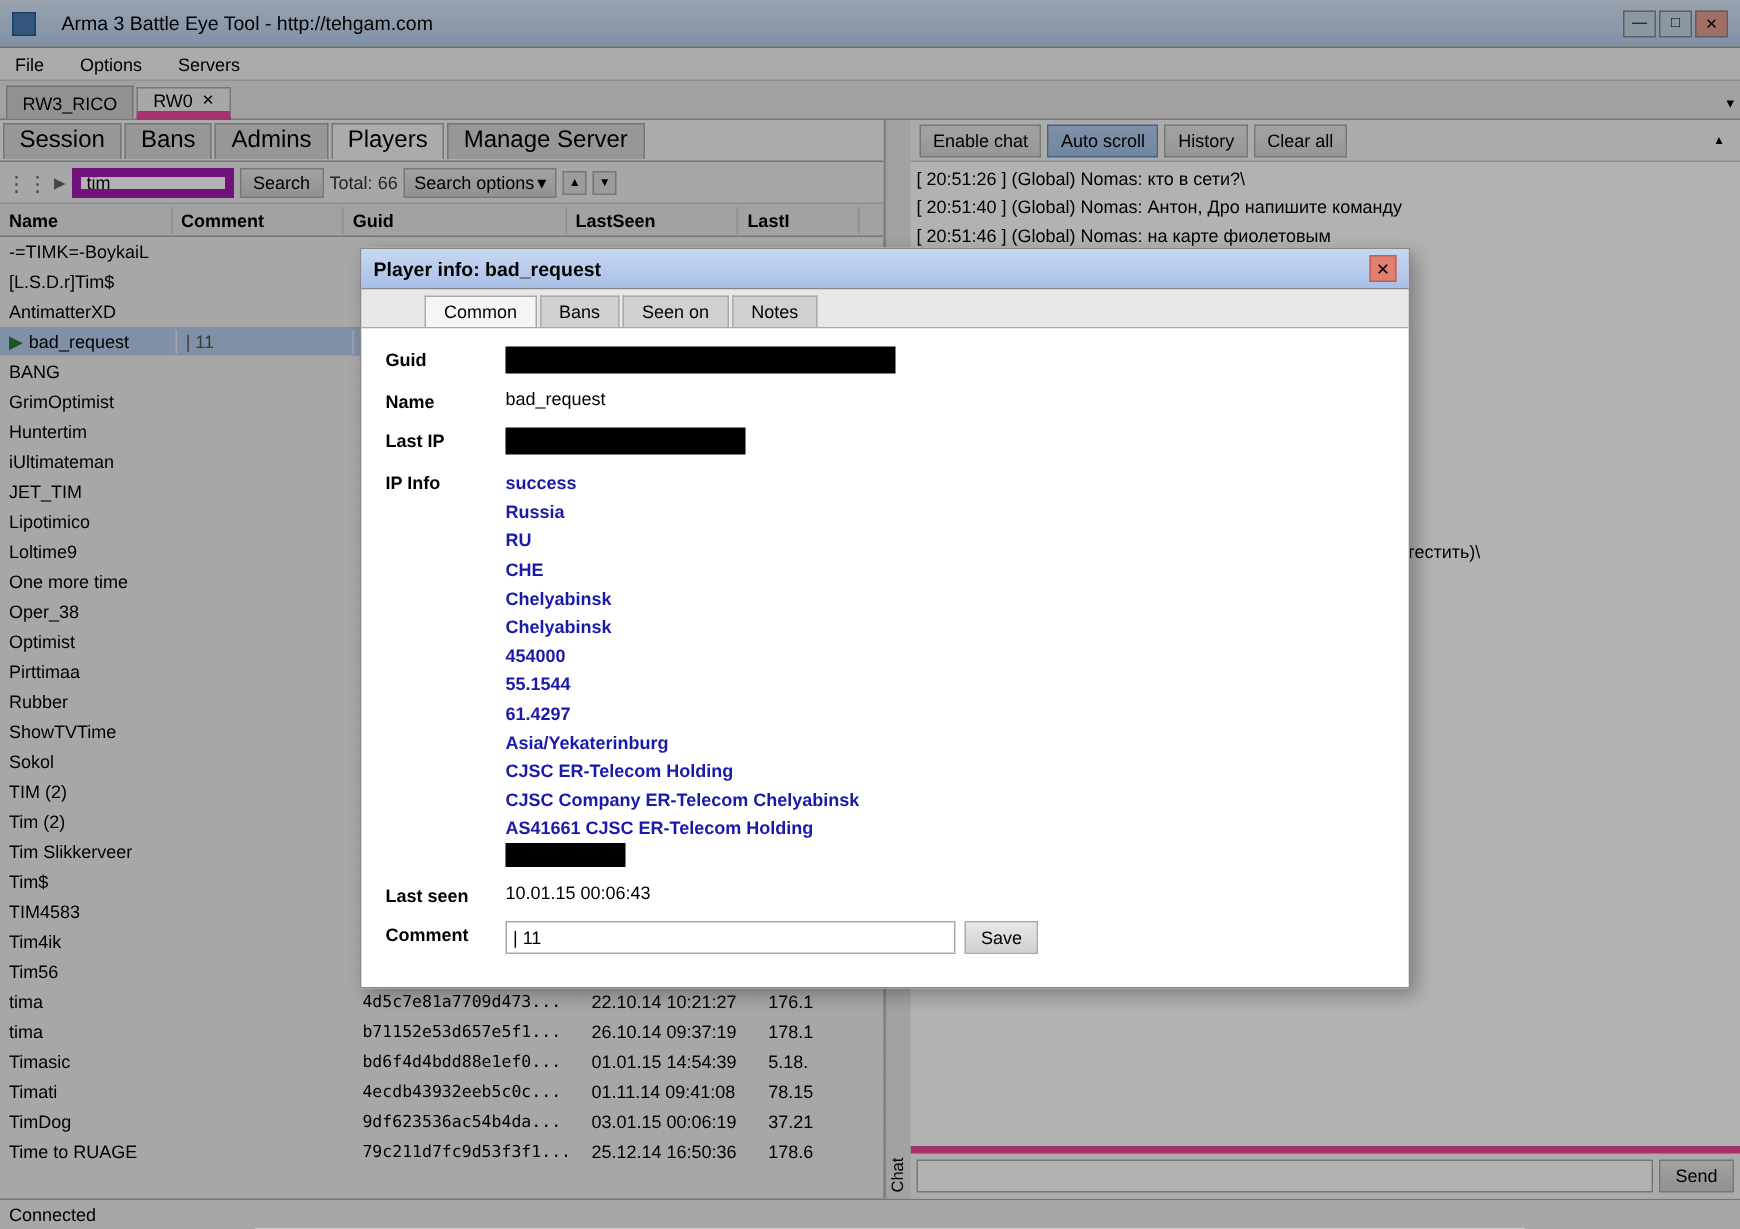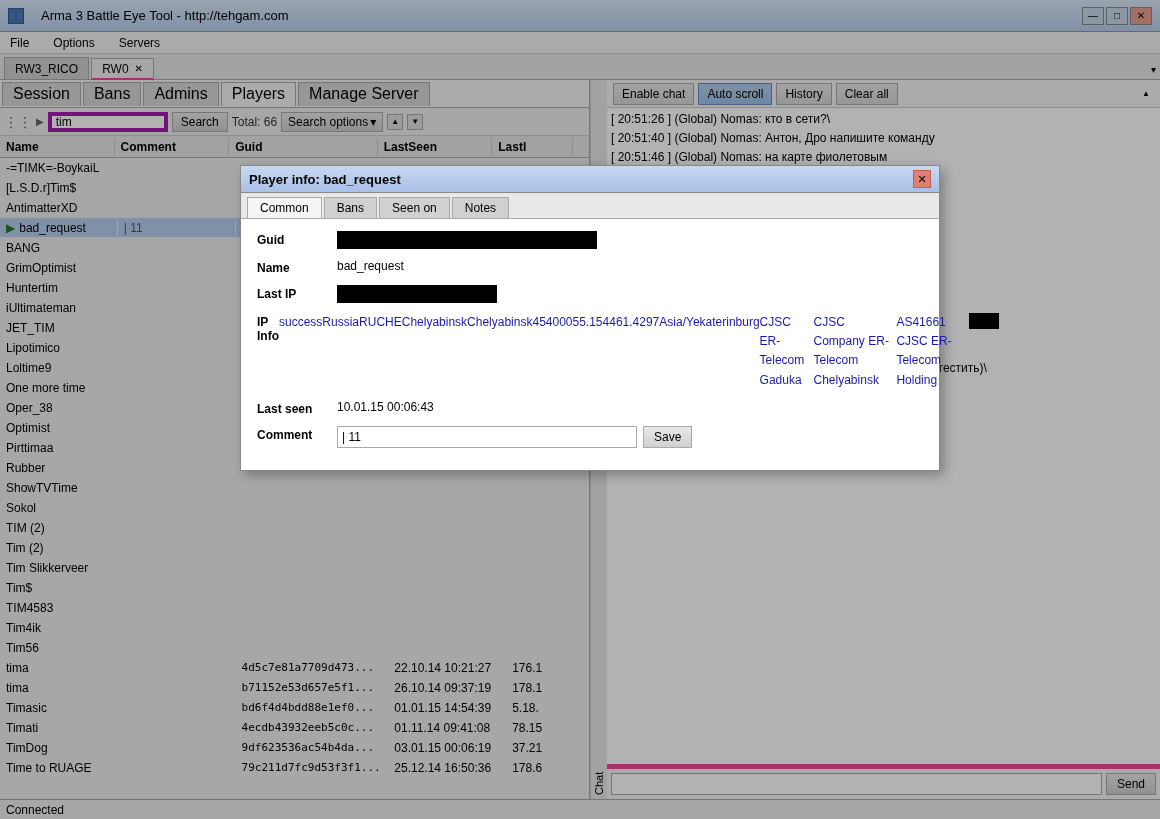--- a/index.html
+++ b/index.html
@@ -14,40 +14,40 @@
     .tb-btn { width: 22px; height: 18px; background: #c8d8e8; border: 1px solid #888; display: flex; align-items: center; justify-content: center; font-size: 10px; cursor: pointer; }
     .tb-btn.close { background: #e8a090; }
 
     
     .menu-bar { background: #f5f5f5; height: 22px; display: flex; align-items: center; padding: 0 4px; border-bottom: 1px solid #ccc; gap: 12px; }
     .menu-item { font-size: 12px; padding: 2px 6px; cursor: pointer; }
 
     
     .tab-bar { background: #e8e8e8; height: 26px; display: flex; align-items: flex-end; padding: 0 4px; border-bottom: 1px solid #aaa; position: relative; }
     .tab { height: 22px; padding: 0 10px; display: flex; align-items: center; border: 1px solid #aaa; border-bottom: none; background: #d0d0d0; font-size: 12px; cursor: pointer; margin-right: 2px; }
-    .tab.active { background: #f0f0f0; border-bottom: 2px solid #ec4899; margin-bottom: -1px; }
+    .tab.active { background: #f0f0f0; border-bottom: 6px solid #ec4899; margin-bottom: -1px; }
     .tab-close { margin-left: 6px; font-size: 10px; }
     .tab-arrow { position: absolute; right: 4px; bottom: 4px; font-size: 10px; }
 
     
     .main-container { display: flex; height: calc(819px - 32px - 22px - 26px - 20px); }
 
     
     .left-panel { width: 590px; display: flex; flex-direction: column; border-right: 1px solid #aaa; }
     
     
     .sub-tab-bar { display: flex; align-items: center; background: #f5f5f5; border-bottom: 1px solid #aaa; height: 28px; padding: 0 2px; }
     .sub-tab { padding: 2px 10px; height: 24px; display: flex; align-items: center; border: 1px solid #aaa; border-bottom: none; background: #d8d8d8; font-size: 16px; cursor: pointer; margin-right: 2px; }
     .sub-tab.active { background: #f5f5f5; }
 
     
     .search-bar { display: flex; align-items: center; padding: 3px 4px; background: #f0f0f0; border-bottom: 1px solid #ccc; gap: 4px; height: 28px; }
     .search-dots { font-size: 14px; color: #666; }
     .search-arrow { font-size: 10px; color: #666; }
-    .search-input { width: 120px; height: 20px; border: 4px solid #a21caf; padding: 1px 4px; font-size: 12px; }
+    .search-input { width: 108px; height: 20px; border: 6px solid #a21caf; padding: 1px 4px; font-size: 12px; }
     .search-btn { height: 20px; padding: 0 8px; background: linear-gradient(to bottom, #e8e8e8, #d0d0d0); border: 1px solid #aaa; font-size: 12px; cursor: pointer; }
     .total-label { font-size: 12px; color: #333; }
     .search-options-btn { height: 20px; padding: 0 6px; background: linear-gradient(to bottom, #e8e8e8, #d0d0d0); border: 1px solid #aaa; font-size: 12px; cursor: pointer; display: flex; align-items: center; gap: 2px; }
     .scroll-btn { width: 16px; height: 16px; background: #e0e0e0; border: 1px solid #aaa; display: flex; align-items: center; justify-content: center; font-size: 8px; cursor: pointer; }
 
     
     .player-table-container { flex: 1; overflow: hidden; display: flex; flex-direction: column; }
     .table-header { display: flex; background: #e8e8e8; border-bottom: 1px solid #aaa; height: 22px; align-items: center; }
     .th { padding: 2px 6px; font-size: 12px; font-weight: bold; border-right: 1px solid #ccc; flex: 1; overflow: hidden; white-space: nowrap; }
     .th-name { flex: 1.5; }
@@ -88,29 +88,29 @@
     .chat-side-label { writing-mode: vertical-rl; text-orientation: mixed; transform: rotate(180deg); font-size: 11px; padding: 4px 2px; background: #e8e8e8; border-right: 1px solid #ccc; cursor: pointer; user-select: none; }
 
     
     .modal-overlay { position: fixed; top: 0; left: 0; width: 100%; height: 100%; background: rgba(0,0,0,0.3); z-index: 100; }
     .modal { position: absolute; top: 165px; left: 240px; width: 700px; background: #f5f5f5; border: 1px solid #888; box-shadow: 4px 4px 12px rgba(0,0,0,0.3); z-index: 101; }
     .modal-title-bar { background: linear-gradient(to bottom, #c8d8f0, #a8c0e8); padding: 4px 8px; display: flex; align-items: center; justify-content: space-between; border-bottom: 1px solid #888; }
     .modal-title { font-size: 13px; font-weight: bold; }
     .modal-close { width: 18px; height: 18px; background: #e08070; border: 1px solid #c06050; display: flex; align-items: center; justify-content: center; font-size: 11px; cursor: pointer; }
     .modal-tabs { display: flex; background: #e8e8e8; padding: 4px 6px 0; border-bottom: 1px solid #aaa; }
     .modal-tab { padding: 3px 12px; border: 1px solid #aaa; border-bottom: none; background: #d0d0d0; font-size: 12px; cursor: pointer; margin-right: 2px; }
-    .modal-tab.active { background: #f5f5f5; }
+    .modal-tab.active { background: #f5f5f5; margin-left: 36px; }
     .modal-body { padding: 12px 16px; background: #fff; }
     .field-row { display: flex; margin-bottom: 10px; align-items: flex-start; }
     .field-label { width: 80px; font-size: 12px; font-weight: bold; padding-top: 2px; }
     .field-value { flex: 1; font-size: 12px; }
     .field-value-black { flex: 1; }
     .black-bar { background: #000; height: 18px; width: 260px; }
     .black-bar-sm { background: #000; height: 18px; width: 160px; }
-    .ip-info-block { display: flex; gap: 0; }
+    .ip-info-block { display: flex; flex-direction: column; gap: 0; font-weight: bold; }
     .ip-info-line { font-size: 12px; color: #1a1aaa; line-height: 1.6; }
     .ip-info-bar { background: #000; height: 16px; width: 80px; display: inline-block; }
     .comment-row { display: flex; align-items: center; gap: 6px; }
     .comment-input { width: 300px; height: 22px; border: 1px solid #aaa; padding: 1px 4px; font-size: 12px; }
     .save-btn { height: 22px; padding: 0 10px; background: linear-gradient(to bottom, #e8e8e8, #d0d0d0); border: 1px solid #aaa; font-size: 12px; cursor: pointer; text-align: center; }
     .lastseen-value { font-size: 12px; }
   </style>
 </head>
 <body>
 
@@ -486,21 +486,21 @@
           <span class="ip-info-line">success</span>
           <span class="ip-info-line">Russia</span>
           <span class="ip-info-line">RU</span>
           <span class="ip-info-line">CHE</span>
           <span class="ip-info-line">Chelyabinsk</span>
           <span class="ip-info-line">Chelyabinsk</span>
           <span class="ip-info-line">454000</span>
           <span class="ip-info-line">55.1544</span>
           <span class="ip-info-line">61.4297</span>
           <span class="ip-info-line">Asia/Yekaterinburg</span>
-          <span class="ip-info-line">CJSC ER-Telecom Gaduka</span>
+          <span class="ip-info-line">CJSC ER-Telecom Holding</span>
           <span class="ip-info-line">CJSC Company ER-Telecom Chelyabinsk</span>
           <span class="ip-info-line">AS41661 CJSC ER-Telecom Holding</span>
           <div class="ip-info-bar"></div>
         </div>
       </div>
 
       <div class="field-row">
         <div class="field-label">Last seen</div>
         <div class="field-value lastseen-value">10.01.15 00:06:43</div>
       </div>

